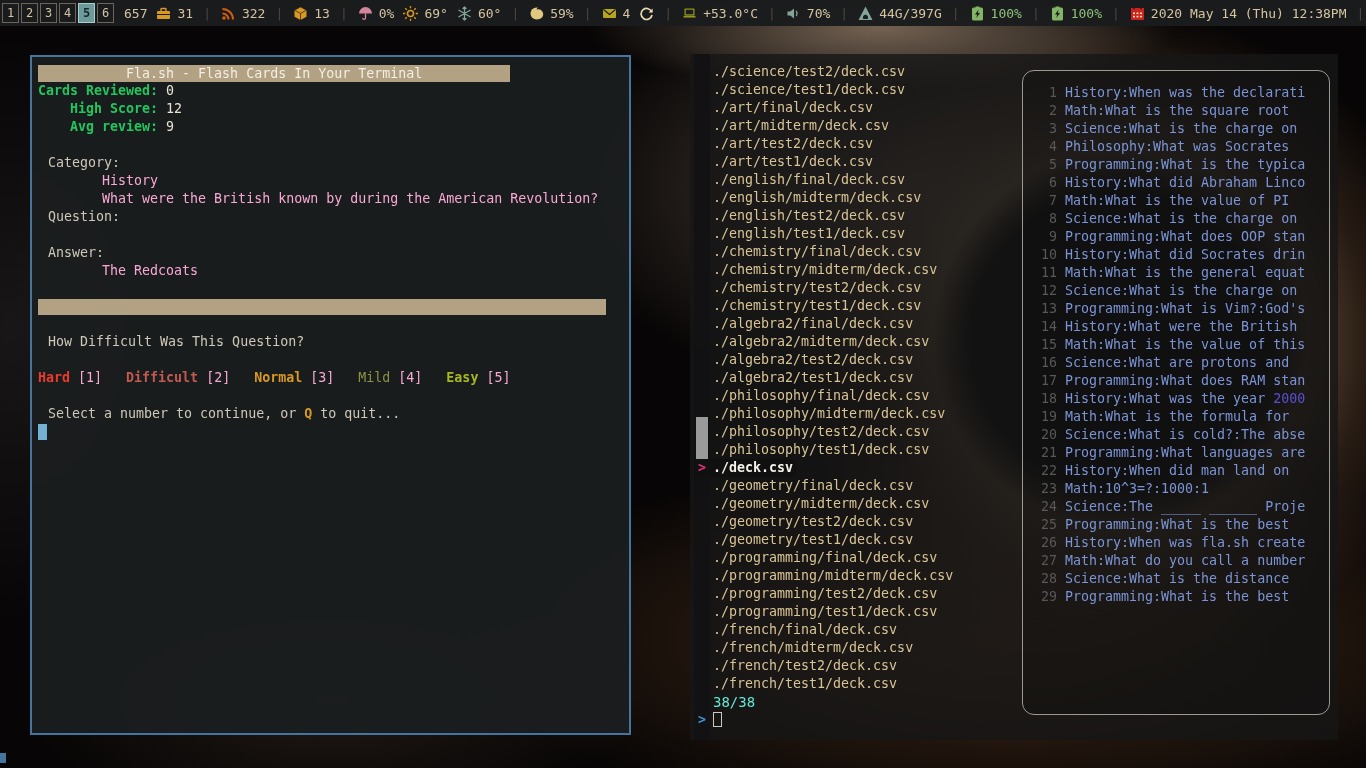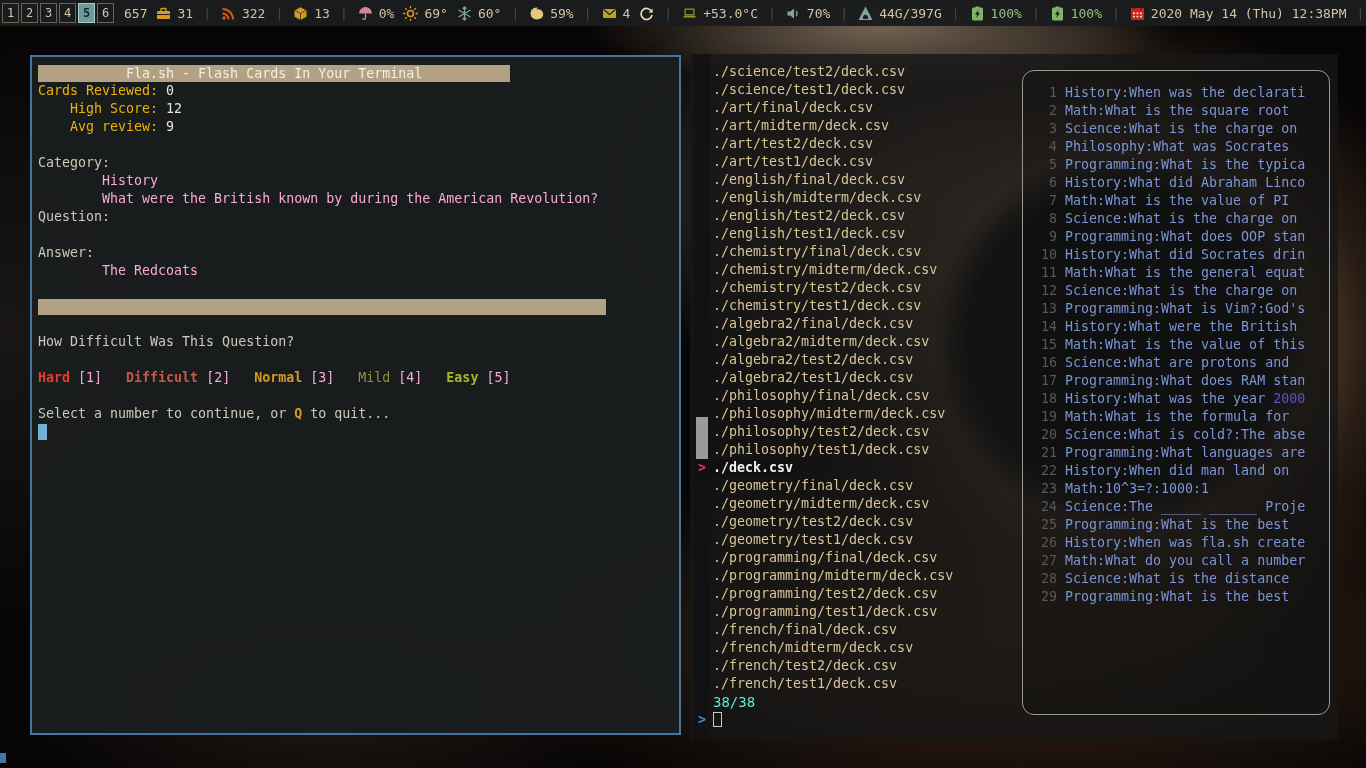--- a/index.html
+++ b/index.html
@@ -29,27 +29,27 @@
   .segments { display:flex; align-items:center; gap:9px; }
   .seg { display:flex; align-items:center; gap:6px; }
   .seg .icn { display:inline-flex; width:15px; height:15px; align-items:center; justify-content:center; }
   .seg .icn svg { width:15px; height:15px; display:block; }
   .sep { color:#4c4540; margin:0 1px; }
 
   
   .tline { height:18px; line-height:18px; font-size:13.3px; white-space:pre; }
 
   
-  .flashwin { position:absolute; left:30px; top:55px; width:651px; height:680px;
+  .flashwin { position:absolute; left:30px; top:55px; width:601px; height:680px;
     border:2px solid #45749e; background:rgba(27,30,31,0.94); padding:7px 0 0 6px; }
   .titlebar { width:59ch; height:17px; line-height:17px; margin:1px 0 0 0;
     background:#b2a183; color:#f3efe2; text-align:center; font-size:13.3px; white-space:pre; }
-  .statlabel { color:#eab308; font-weight:normal; }
+  .statlabel { color:#22c55e; font-weight:bold; }
   .statvalue { color:#e9e4d6; }
-  .glabel { color:#cfc8b8; }
+  .glabel { color:#cfc8b8;margin-left:10px; }
   .gvalue { color:#f9a8d4; }
   .indent8 { padding-left:8ch; }
   .progressbar { width:59ch; height:16px; background:#b2a183; margin-top:1px; }
   .qkey { color:#d79921; font-weight:bold; }
   .cursor-solid { display:inline-block; width:9px; height:16px; background:#74b2d4; vertical-align:middle; }
 
   
   .finderwin { position:absolute; left:690px; top:54px; width:648px; height:686px;
     background:rgba(22,22,23,0.80); }
   .scrolltrack { position:absolute; left:4px; top:0; width:16px; height:686px;

